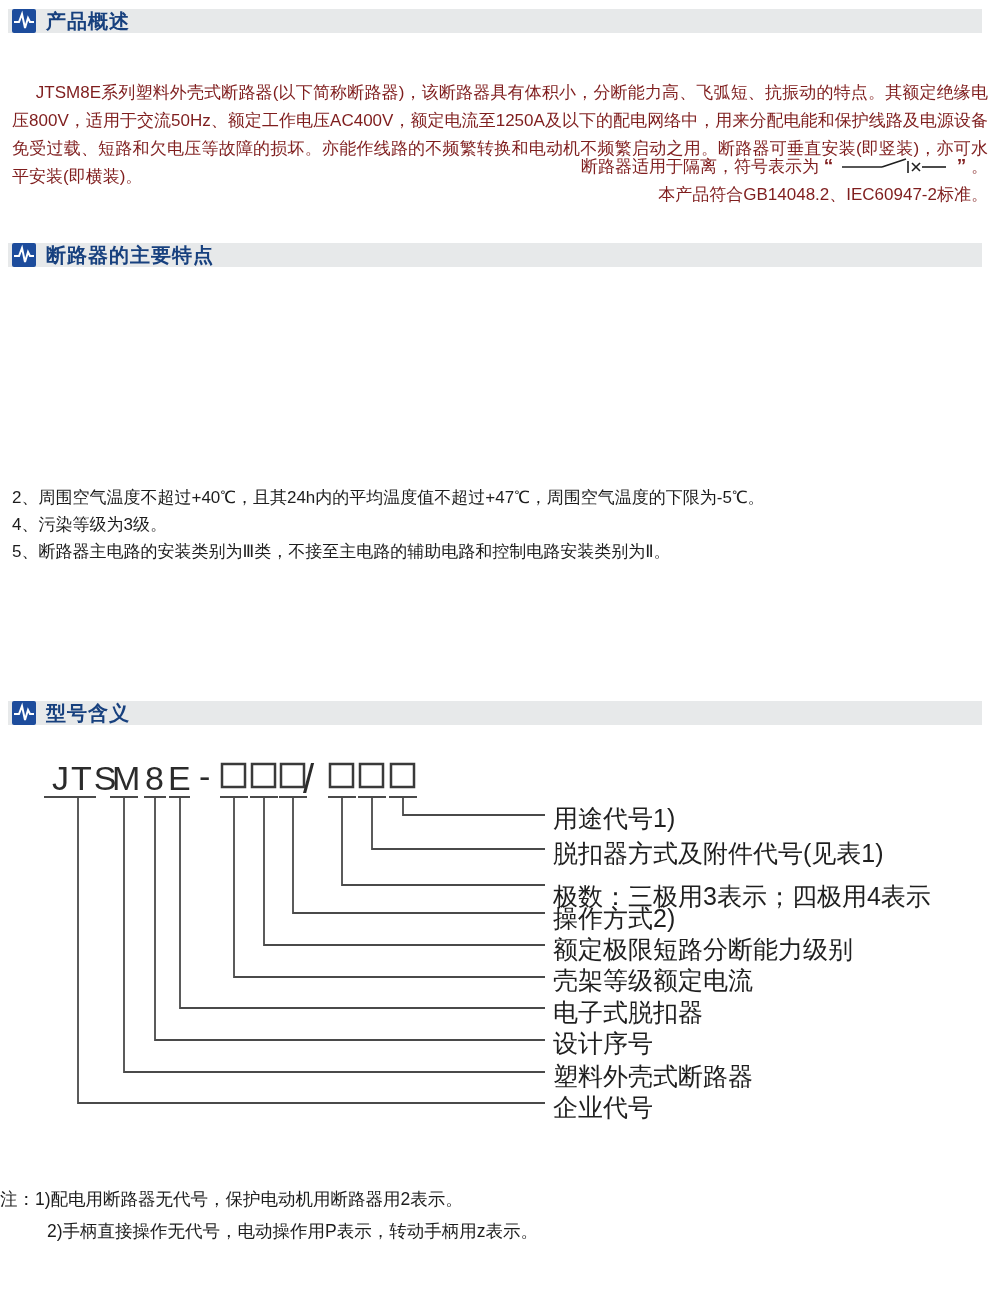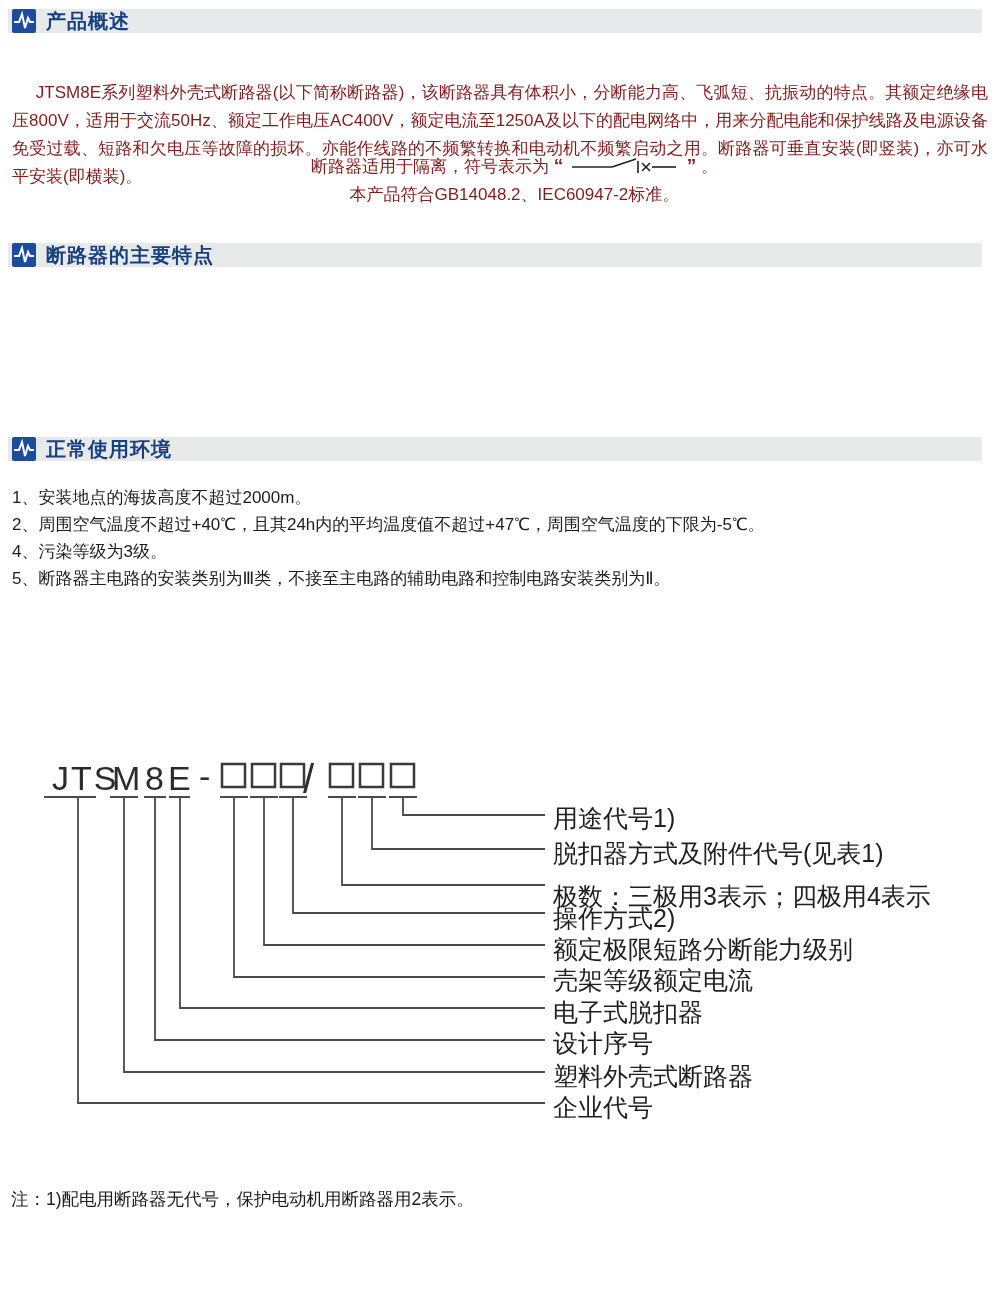--- a/index.html
+++ b/index.html
@@ -15,21 +15,21 @@
   }
   .section-icon { width:24px; height:24px; margin-left:4px; margin-right:10px; flex:none; display:block; }
   .section-title {
     font-size:20px; font-weight:bold; color:#17407e; letter-spacing:1px;
     line-height:24px; white-space:nowrap;
   }
   .body-text {
     position:absolute; left:12px; width:976px;
     font-size:17px; line-height:28px; color:#7f1d1d; text-align:justify;margin-top:15px;
   }
-  .single-line { white-space:nowrap; text-align:center; }
+  .single-line { white-space:nowrap; text-align:right; }
   .indent14 { text-indent:1.4em; }
   .indent17 { text-indent:1.7em; }
   .indent29 { text-indent:2.9em; }
   .env-list { position:absolute; left:12px; width:976px; top:484px; }
   .env-item { font-size:17px; line-height:27px; color:#1c1c1c; text-align:justify; }
   .quote-mark { font-size:19px; font-weight:bold; letter-spacing:0; }
   .iso-symbol { vertical-align:-3px; margin:0 4px; }
   .iso-symbol line { stroke:#1f1f1f; stroke-width:1.6; }
   #model-diagram { position:absolute; left:0; top:750px; }
   #model-diagram .code-letter { font-size:34px; fill:#2b2b2b; letter-spacing:2px; }
@@ -74,35 +74,34 @@
 
   <div class="section-bar" style="top:243px">
     <svg class="section-icon" viewBox="0 0 24 24">
       <rect x="0" y="0" width="24" height="24" rx="2" fill="#1d4c9c"></rect>
       <polyline points="2,13 7,13 10,5 13,19 16,9 18,13 22,13" fill="none" stroke="#ffffff" stroke-width="2"></polyline>
     </svg>
     <span class="section-title">断路器的主要特点</span>
   </div>
 
 
-  <div class="section-bar" style="top:437px">
-    <svg class="section-icon" viewBox="0 0 24 24">
-      <rect x="0" y="0" width="24" height="24" rx="2" fill="#1d4c9c"></rect>
-      <polyline points="2,13 7,13 10,5 13,19 16,9 18,13 22,13" fill="none" stroke="#ffffff" stroke-width="2"></polyline>
-    </svg>
-    <span class="section-title">正常使用环境</span>
-  </div>
 
   <div class="env-list">
-    <div class="env-item">1、安装地点的海拔高度不超过2000m。</div>
     <div class="env-item">2、周围空气温度不超过+40℃，且其24h内的平均温度值不超过+47℃，周围空气温度的下限为-5℃。</div>
     <div class="env-item">4、污染等级为3级。</div>
     <div class="env-item">5、断路器主电路的安装类别为Ⅲ类，不接至主电路的辅助电路和控制电路安装类别为Ⅱ。</div>
   </div>
 
+  <div class="section-bar" style="top:701px">
+    <svg class="section-icon" viewBox="0 0 24 24">
+      <rect x="0" y="0" width="24" height="24" rx="2" fill="#1d4c9c"></rect>
+      <polyline points="2,13 7,13 10,5 13,19 16,9 18,13 22,13" fill="none" stroke="#ffffff" stroke-width="2"></polyline>
+    </svg>
+    <span class="section-title">型号含义</span>
+  </div>
 
   <svg id="model-diagram" width="1000" height="410" viewBox="0 0 1000 410">
 
     <text class="code-letter" x="52" y="40">JTS</text>
     <text class="code-letter" x="112" y="40">M</text>
     <text class="code-letter" x="145" y="40">8</text>
     <text class="code-letter" x="168" y="40">E</text>
     <text class="code-letter" x="199" y="38">-</text>
     <text x="303" y="43" font-size="40" fill="#2b2b2b">/</text>
 
@@ -131,15 +130,16 @@
     <text class="diagram-label" x="553" y="155">极数：三极用3表示；四极用4表示</text>
     <text class="diagram-label" x="553" y="177">操作方式2)</text>
     <text class="diagram-label" x="553" y="208">额定极限短路分断能力级别</text>
     <text class="diagram-label" x="553" y="239">壳架等级额定电流</text>
     <text class="diagram-label" x="553" y="271">电子式脱扣器</text>
     <text class="diagram-label" x="553" y="302">设计序号</text>
     <text class="diagram-label" x="553" y="335">塑料外壳式断路器</text>
     <text class="diagram-label" x="553" y="366">企业代号</text>
   </svg>
 
-  <div class="notes-line" style="left:11px; top:1187px">注：1)配电用断路器无代号，保护电动机用断路器用2表示。</div>
+  <div class="notes-line" style="left:0; top:1187px">注：1)配电用断路器无代号，保护电动机用断路器用2表示。</div>
+  <div class="notes-line" style="left:47px; top:1219px">2)手柄直接操作无代号，电动操作用P表示，转动手柄用z表示。</div>
 
 </div>
 
 </body></html>

